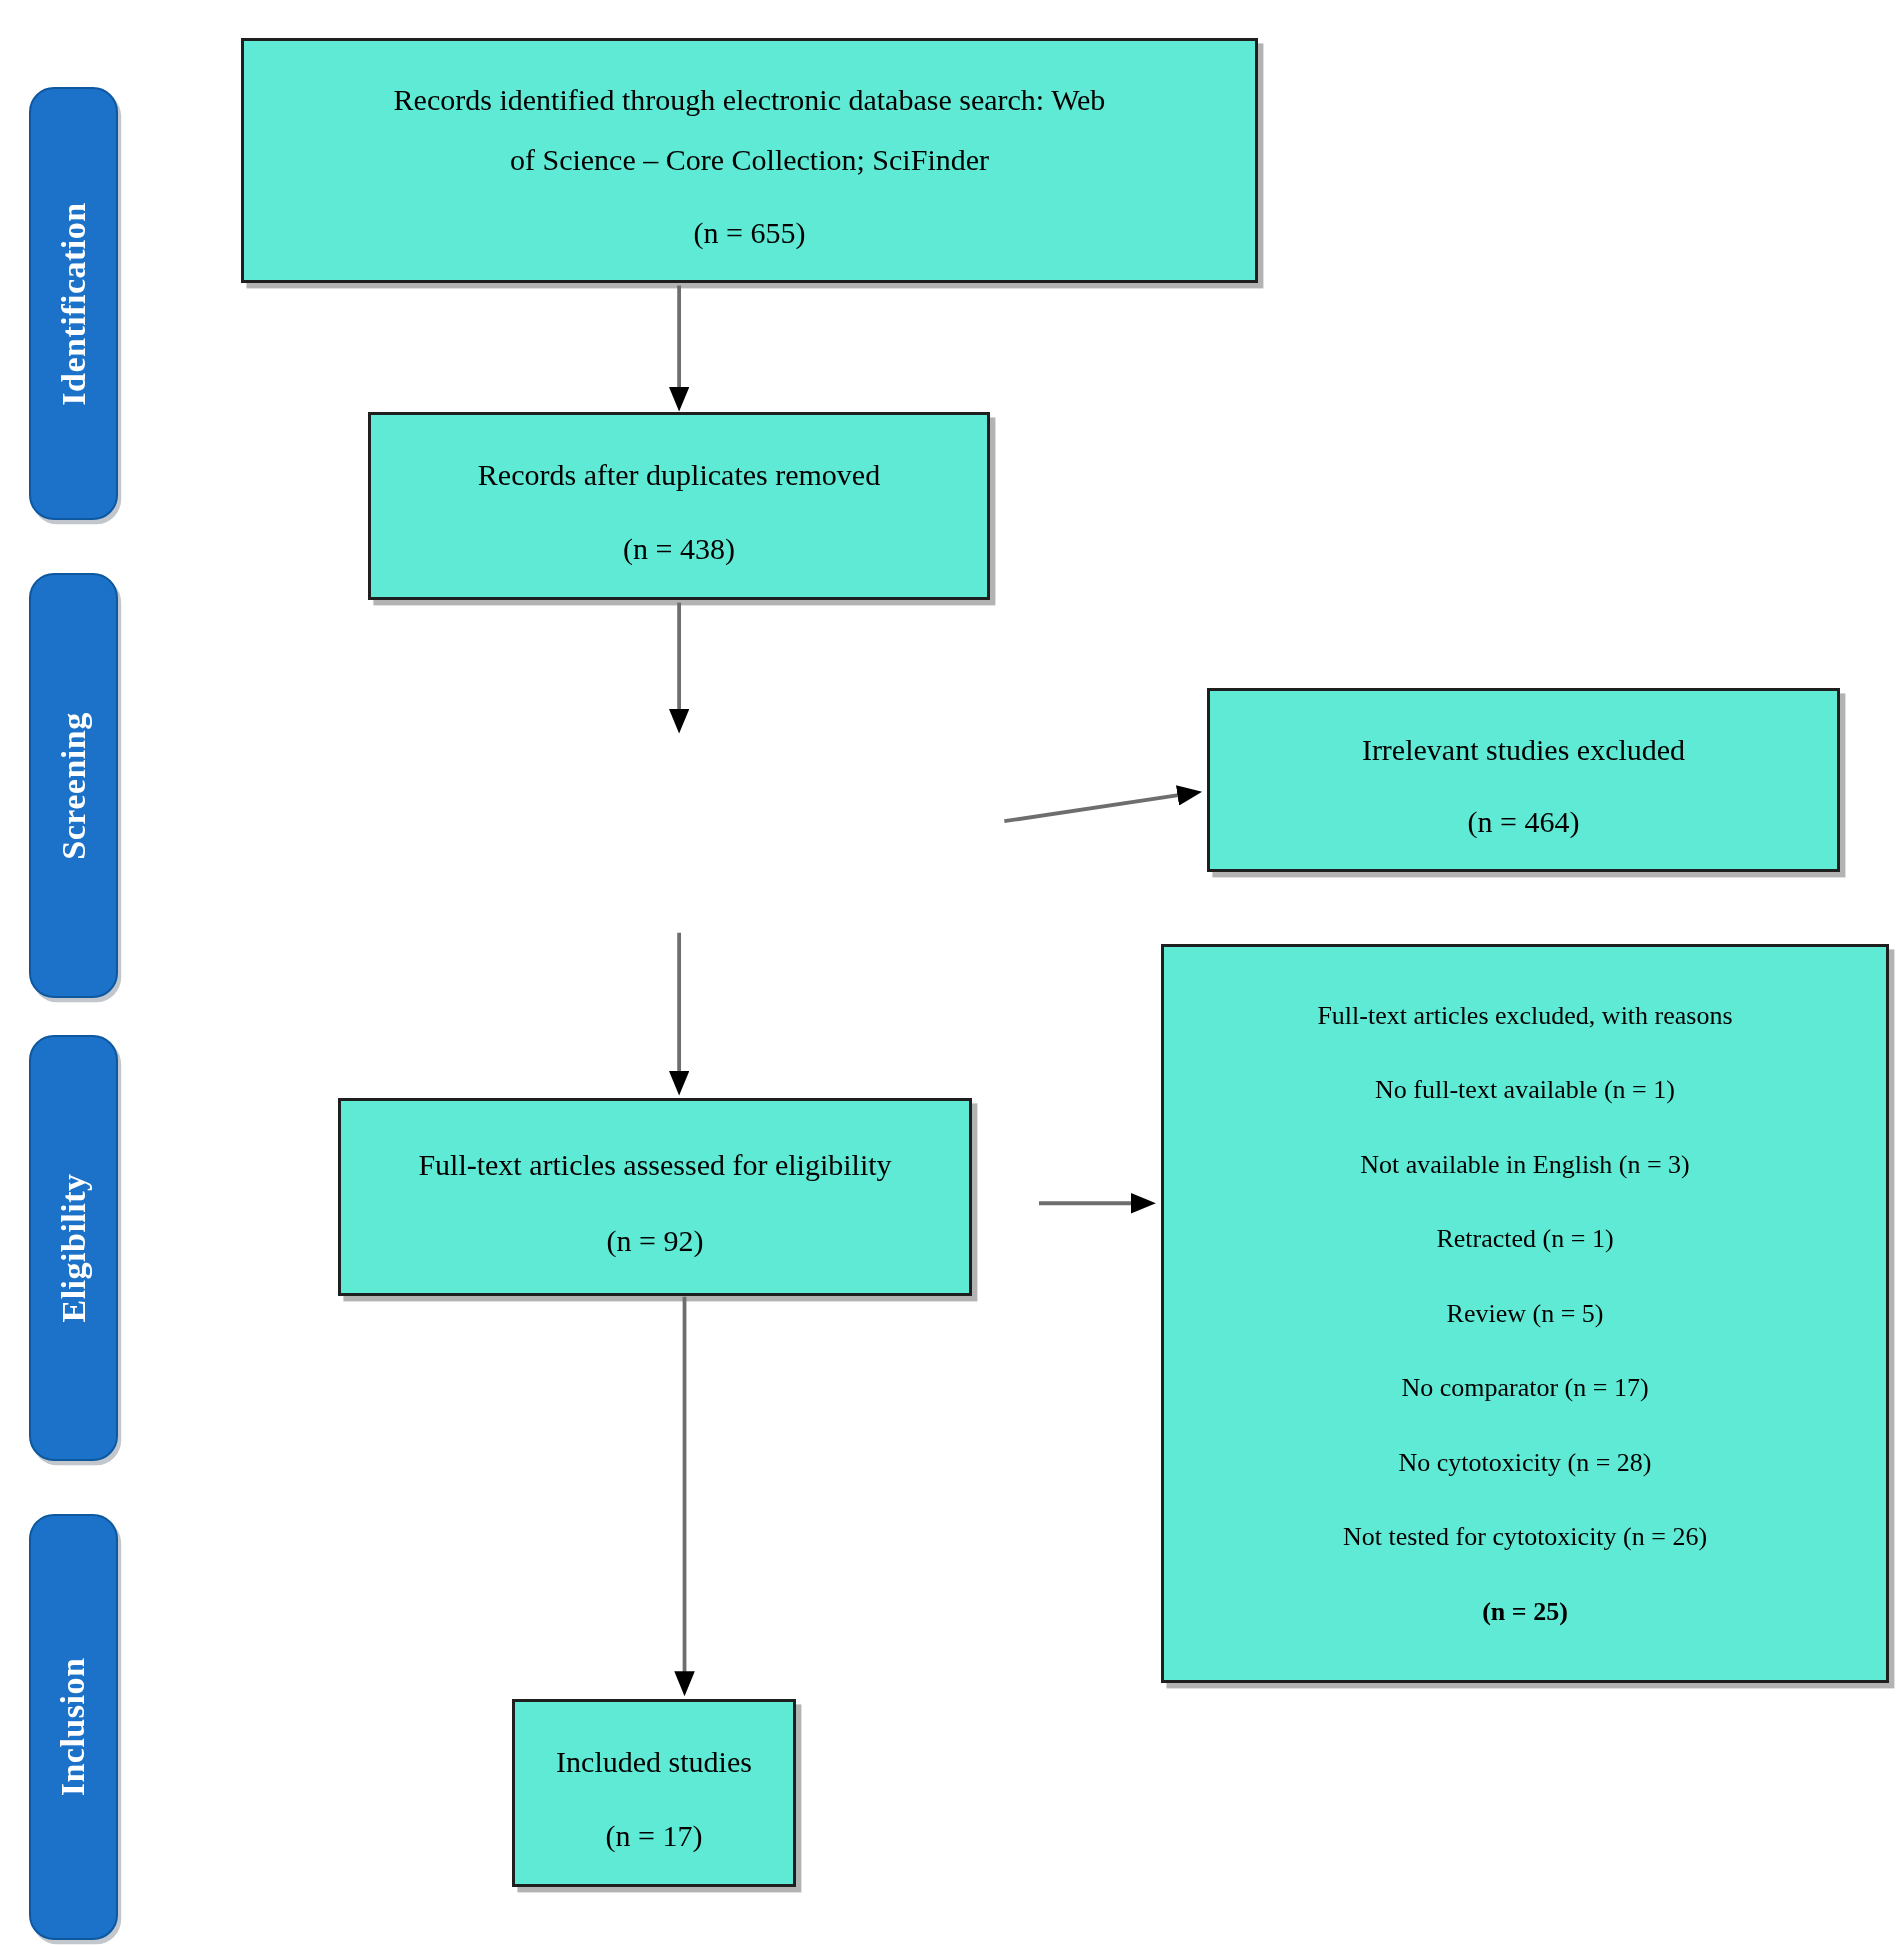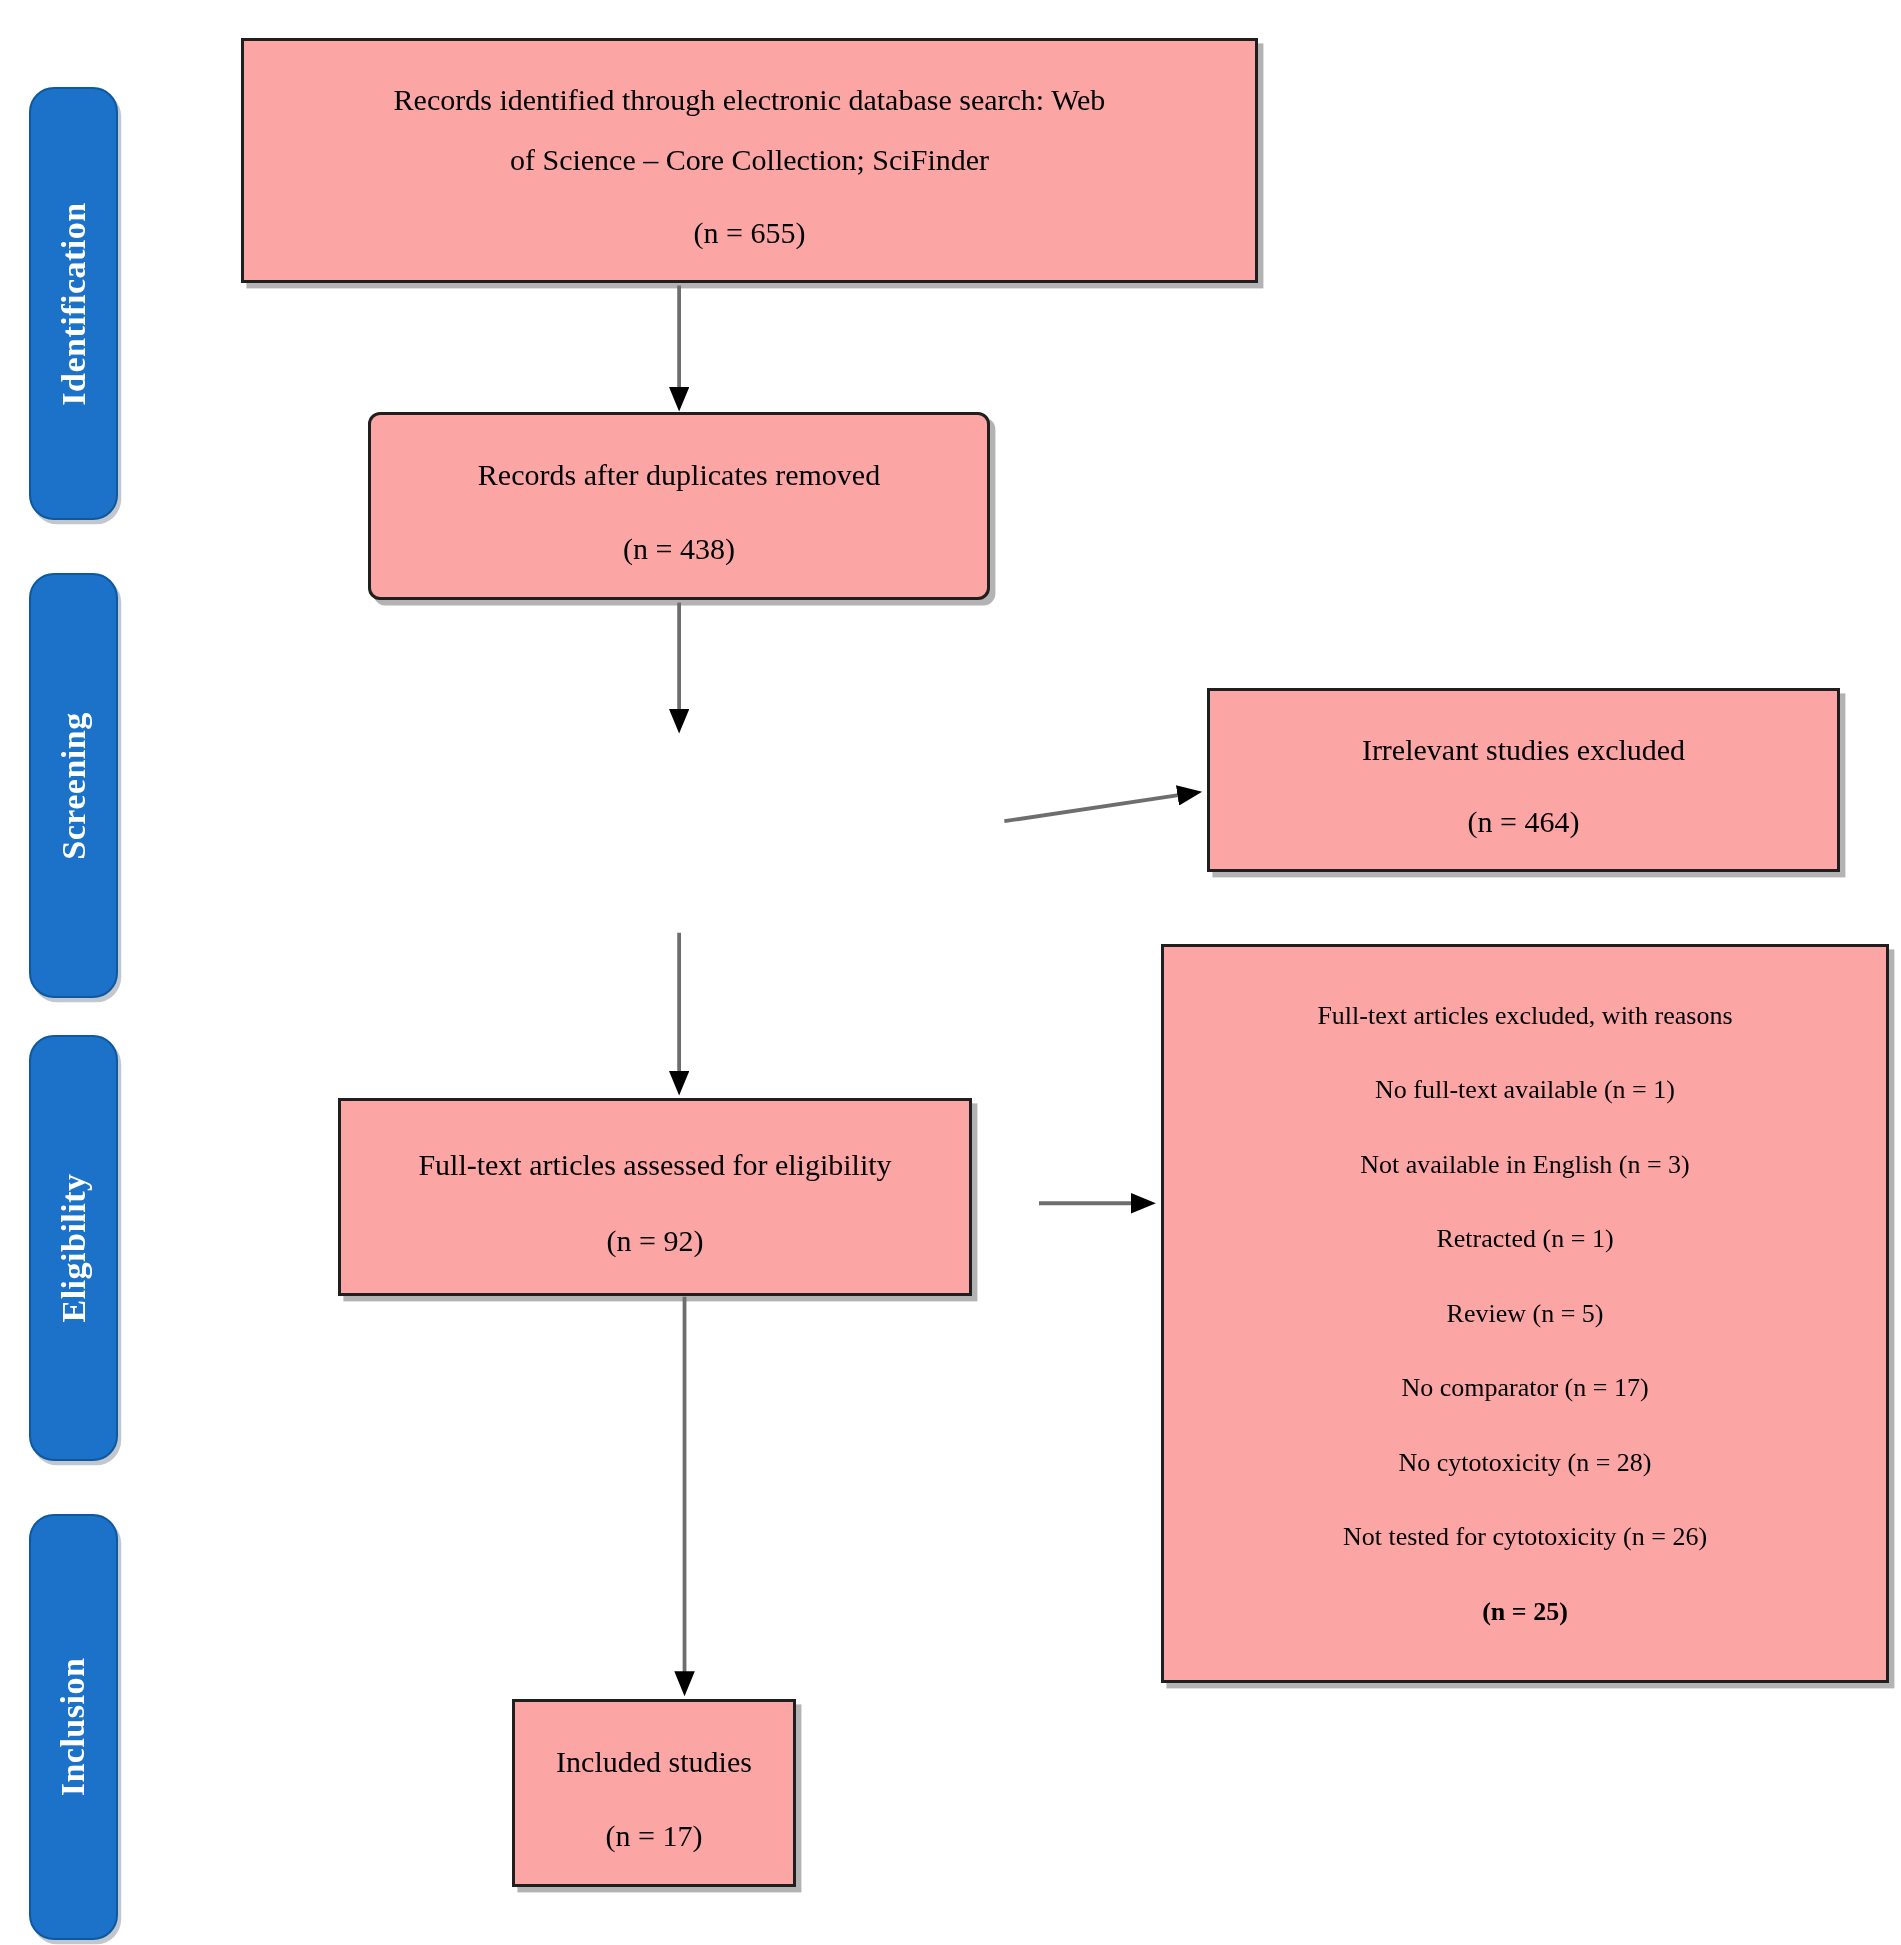--- a/index.html
+++ b/index.html
@@ -32,21 +32,21 @@
     transform: rotate(-90deg);
     white-space: nowrap;
     color: #ffffff;
     font-weight: 700;
     font-size: 34px;
     letter-spacing: 0.5px;
   }
   
   .flowbox {
     position: absolute;
-    background: #fca5a5;
+    background: #5eead4;
     border: 3.2px solid #1f1f1f;
     box-shadow: 5.4px 5.4px 0 rgba(128,128,128,0.6);
     box-sizing: border-box;
     display: flex;
     flex-direction: column;
     align-items: center;
     justify-content: space-evenly;
     text-align: center;
     font-size: 30px;
     line-height: 1.35;
@@ -89,21 +89,21 @@
   </div>
 
   <div class="flowbox" style="left:241px; top:38px; width:1017px; height:245px;">
     <div class="title wrap-title">
       <span>Records identified through electronic database search: Web</span><br>
       <span>of Science – Core Collection; SciFinder</span>
     </div>
     <div class="count">(n = 655)</div>
   </div>
 
-  <div class="flowbox" style="left:368px; top:412px; width:622px; height:188px;border-radius:12px;">
+  <div class="flowbox" style="left:368px; top:412px; width:622px; height:188px;">
     <div class="title">Records after duplicates removed</div>
     <div class="count">(n = 438)</div>
   </div>
 
 
   <div class="flowbox" style="left:1207px; top:688px; width:633px; height:184px;">
     <div class="title">Irrelevant studies excluded</div>
     <div class="count">(n = 464)</div>
   </div>
 

